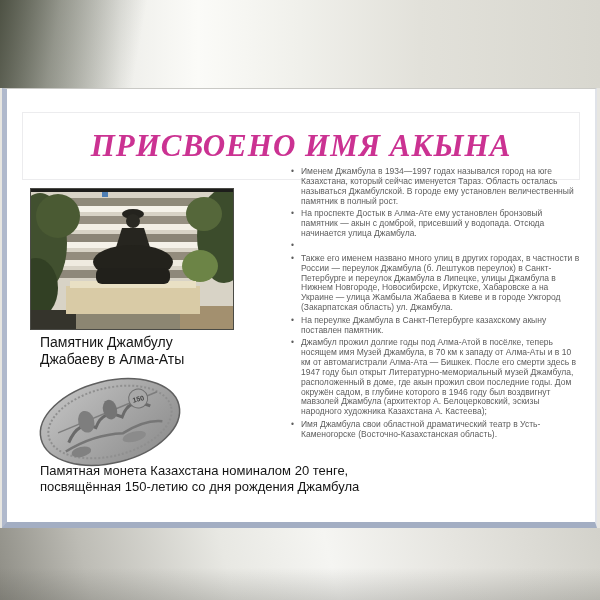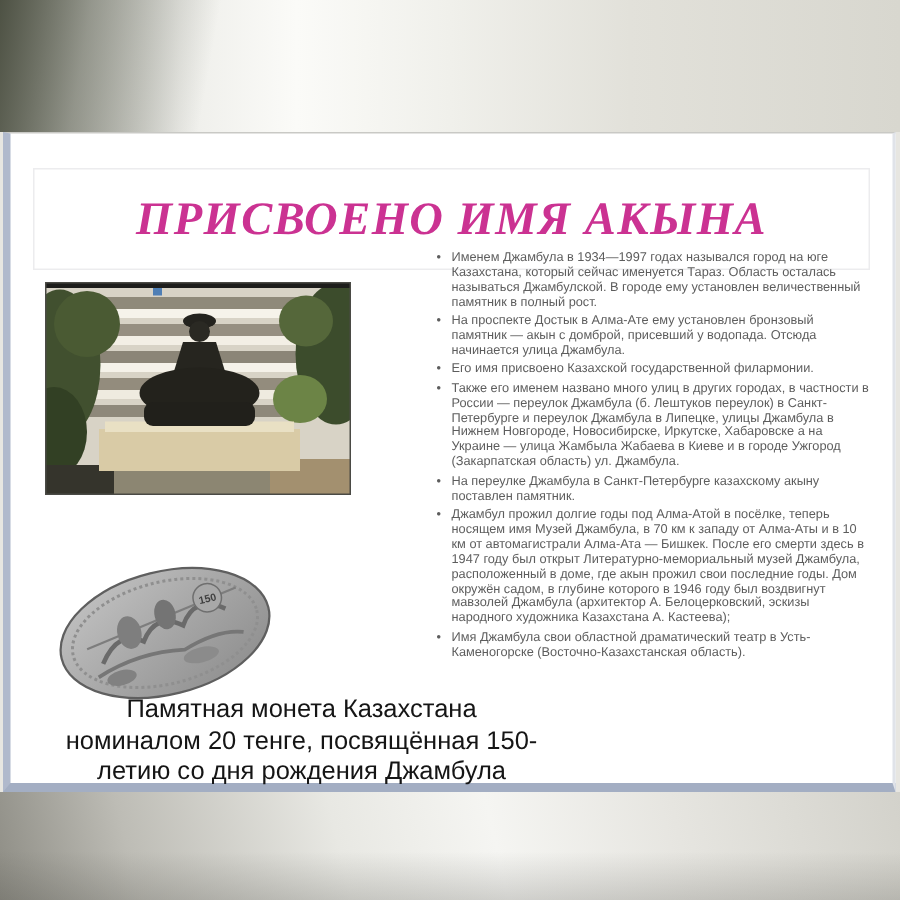--- a/index.html
+++ b/index.html
@@ -24,21 +24,21 @@
   .title-box{position:absolute;left:15px;top:11px;width:556px;height:66px;
     border:1px solid #ececee;display:flex;align-items:center;justify-content:center;margin-top:12px;}
   .slide-title{font-family:"Liberation Serif",serif;font-style:italic;font-weight:bold;
     font-size:31px;letter-spacing:1px;white-space:nowrap;}
 
   .photo{position:absolute;left:23px;top:99px;width:204px;height:142px;}
   .caption-1{position:absolute;left:33px;top:245px;width:150px;
     font-size:14px;line-height:1.18;color:#151515;}
   .coin{position:absolute;left:28px;top:283px;width:150px;height:100px;}
   .caption-2{position:absolute;left:33px;top:374px;width:322px;
-    font-size:17px;line-height:1.22;color:#151515;text-align:center;}
+    font-size:13px;line-height:1.22;color:#151515;}
 
   .bullets{position:absolute;left:284px;top:78px;width:290px;margin:0;padding:0;list-style:none;}
   .bullets li{display:flex;gap:4px;margin:0 0 2.5px 0;
     font-size:8.5px;line-height:9.9px;color:#5d5d5d;}
   .bullet-marker{flex:0 0 6px;color:#5d5d5d;}
 </style>
 </head>
 <body>
 
 <div class="canvas">
@@ -84,20 +84,21 @@
         <ellipse cx="103" cy="26" rx="11" ry="5" fill="#24231e"></ellipse>
         <circle cx="103" cy="33" r="7" fill="#2a2923"></circle>
         <path d="M92 40 L114 40 L122 66 L84 66 Z" fill="#26251f"></path>
         <ellipse cx="103" cy="74" rx="40" ry="17" fill="#23221c"></ellipse>
         <rect x="66" y="80" width="74" height="16" rx="6" fill="#21201b"></rect>
       </g>
       <rect x="0" y="0" width="204" height="4" fill="#1d1d1b"></rect>
       <rect x="0.5" y="0.5" width="203" height="141" fill="none" stroke="#4a4a45" stroke-width="1"></rect>
     </svg>
 
+    <div class="caption-1">Памятник Джамбулу Джабаеву в Алма-Аты</div>
 
     <svg class="coin" viewBox="0 0 150 100" aria-hidden="true">
       <defs>
         <linearGradient id="coinGrad" x1="0" y1="0" x2="1" y2="1">
           <stop offset="0" stop-color="#c6c6c6"></stop>
           <stop offset="0.5" stop-color="#a7a7a7"></stop>
           <stop offset="1" stop-color="#8a8a8a"></stop>
         </linearGradient>
       </defs>
       <g transform="rotate(-14 75 50)">
@@ -125,21 +126,20 @@
     <span>Именем Джамбула в 1934—1997 годах назывался город на юге Казахстана, который сейчас именуется Тараз. Область осталась называться Джамбулской. В городе ему установлен величественный памятник в полный рост.</span>
   </li>
 
   <li>
     <span class="bullet-marker">•</span>
     <span>На проспекте Достык в Алма-Ате ему установлен бронзовый памятник — акын с домброй, присевший у водопада. Отсюда начинается улица Джамбула.</span>
   </li>
 
   <li>
     <span class="bullet-marker">•</span>
-    <span>Его имя присвоено Казахской государственной филармонии.</span>
   </li>
 
   <li>
     <span class="bullet-marker">•</span>
     <span>Также его именем названо много улиц в других городах, в частности в России — переулок Джамбула (б. Лештуков переулок) в Санкт-Петербурге и переулок Джамбула в Липецке, улицы Джамбула в Нижнем Новгороде, Новосибирске, Иркутске, Хабаровске а на Украине — улица Жамбыла Жабаева в Киеве и в городе Ужгород (Закарпатская область) ул. Джамбула.</span>
   </li>
 
   <li>
     <span class="bullet-marker">•</span>
     <span>На переулке Джамбула в Санкт-Петербурге казахскому акыну поставлен памятник.</span>

